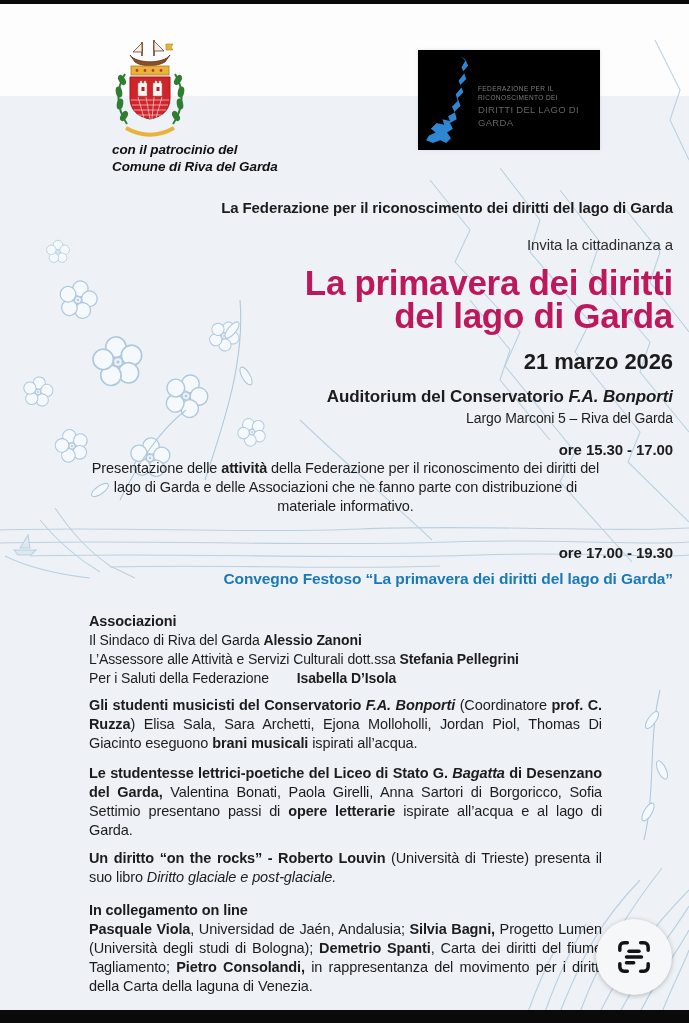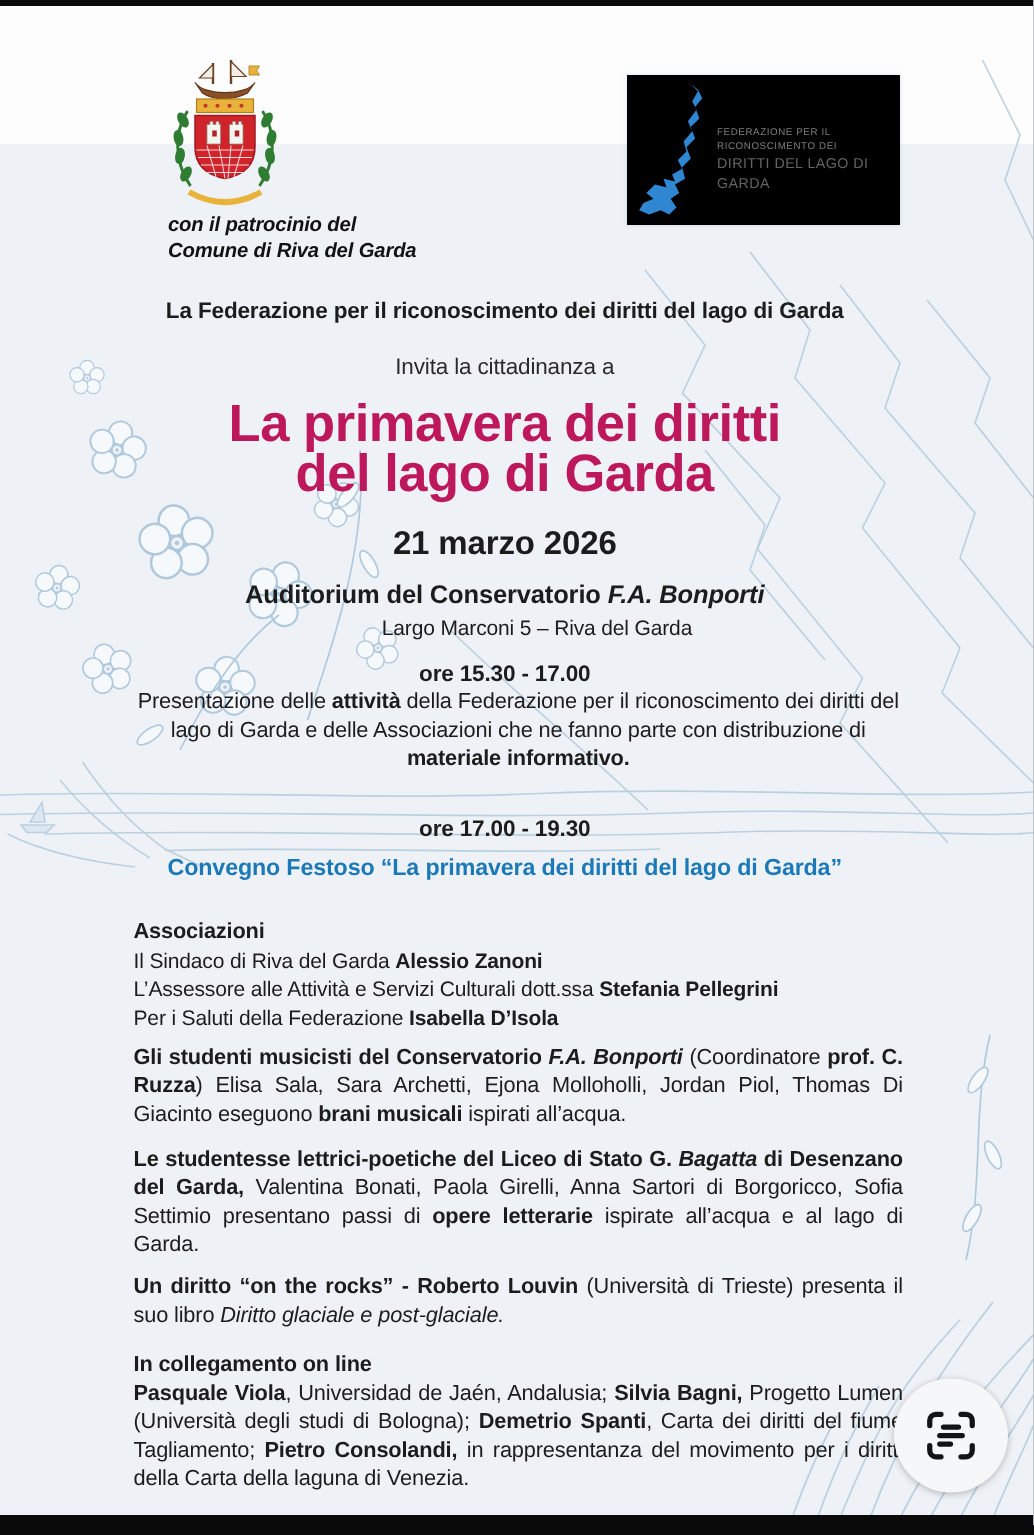--- a/index.html
+++ b/index.html
@@ -18,21 +18,21 @@
   .crest{position:absolute;left:114px;top:38px;width:72px;height:100px;}
   .patronage{position:absolute;left:112px;top:141px;font-weight:700;font-size:13.5px;line-height:17px;color:#111;font-style:italic;}
 
   .fedbox{position:absolute;left:418px;top:50px;width:182px;height:100px;background:#000000;
     box-shadow:0 0 3px rgba(120,140,160,.25);display:flex;align-items:center;}
   .fedbox .lake{margin-left:8px;width:48px;height:88px;flex:0 0 auto;}
   .fedtext{margin-left:4px;margin-top:14px;}
   .fed-small{font-size:6.5px;letter-spacing:.4px;color:#7d7d7d;line-height:8.5px;}
   .fed-big{font-size:9.5px;letter-spacing:.3px;color:#636363;line-height:13px;margin-top:1px;}
 
-  .cline{position:absolute;left:0;right:16px;text-align:center;white-space:nowrap;}
+  .cline{position:absolute;left:0;right:16px;text-align:right;white-space:nowrap;}
   .organizer{top:199px;font-size:15px;font-weight:700;}
   .invitation{top:236px;font-size:15px;color:#2b2b2b;}
   .main-title{top:266px;font-size:35px;line-height:33px;font-weight:800;color:#be185d;letter-spacing:-0.3px;}
   .date{top:349px;font-size:22px;font-weight:700;}
   .venue{top:387px;font-size:17px;}
   .address{top:410px;font-size:14px;padding-left:43px;}
   .s1time{top:441px;font-size:15px;font-weight:700;}
   .s2time{top:544px;font-size:15px;font-weight:700;}
   .s2title{top:570px;font-size:15.5px;font-weight:700;color:#1a79b6;}
 
@@ -203,30 +203,30 @@
   <div class="cline invitation">Invita la cittadinanza a</div>
   <div class="cline main-title">
     <div>La primavera dei diritti</div>
     <div>del lago di Garda</div>
   </div>
   <div class="cline date">21 marzo 2026</div>
   <div class="cline venue"><span style="font-weight: 700;">Auditorium del Conservatorio </span><span style="font-weight: 700; font-style: italic;">F.A. Bonporti</span></div>
   <div class="cline address">Largo Marconi 5 – Riva del Garda</div>
 
   <div class="cline s1time">ore 15.30 - 17.00</div>
-  <div class="col s1desc block"><span>Presentazione delle </span><span style="font-weight: 700;">attività</span><span> della Federazione per il riconoscimento dei diritti del lago di Garda e delle Associazioni che ne fanno parte con distribuzione di </span><span style="font-weight: 700;">materiale informativo.</span></div>
+  <div class="col s1desc block"><span>Presentazione delle </span><span style="font-weight: 700;">attività</span><span> della Federazione per il riconoscimento dei diritti del lago di Garda e delle Associazioni che ne fanno parte con distribuzione di </span><span style="font-weight: 400;">materiale informativo.</span></div>
 
   <div class="cline s2time">ore 17.00 - 19.30</div>
   <div class="cline s2title">Convegno Festoso “La primavera dei diritti del lago di Garda”</div>
 
   <div class="col speakers block">
     <div class="heading">Associazioni</div>
     <div class="ln"><span>Il Sindaco di Riva del Garda </span><span style="font-weight: 700;">Alessio Zanoni</span></div>
     <div class="ln"><span>L’Assessore alle Attività e Servizi Culturali dott.ssa </span><span style="font-weight: 700;">Stefania Pellegrini</span></div>
-    <div class="ln"><span>Per i Saluti della Federazione </span><span style="font-weight: 700;">Isabella D’Isola</span></div>
+    <div class="ln"><span>Per i Saluti della Federazione </span><span style="font-weight: 700; margin-left: 24px;">Isabella D’Isola</span></div>
   </div>
 
   <div class="col musicians block justify"><span style="font-weight: 700;">Gli studenti musicisti del Conservatorio </span><span style="font-weight: 700; font-style: italic;">F.A. Bonporti</span><span> (Coordinatore </span><span style="font-weight: 700;">prof. C. Ruzza</span><span>) Elisa Sala, Sara Archetti, Ejona Molloholli, Jordan Piol, Thomas Di Giacinto eseguono </span><span style="font-weight: 700;">brani musicali</span><span> ispirati all’acqua.</span></div>
   <div class="col readers block justify"><span style="font-weight: 700;">Le studentesse lettrici-poetiche del Liceo di Stato G. </span><span style="font-weight: 700; font-style: italic;">Bagatta</span><span style="font-weight: 700;"> di Desenzano del Garda,</span><span> Valentina Bonati, Paola Girelli, Anna Sartori di Borgoricco, Sofia Settimio presentano passi di </span><span style="font-weight: 700;">opere letterarie</span><span> ispirate all’acqua e al lago di Garda.</span></div>
   <div class="col louvin block justify"><span style="font-weight: 700;">Un diritto “on the rocks” - Roberto Louvin</span><span> (Università di Trieste) presenta il suo libro </span><span style="font-style: italic;">Diritto glaciale e post-glaciale.</span></div>
 
   <div class="col online-h block">In collegamento on line</div>
   <div class="col online block justify"><span style="font-weight: 700;">Pasquale Viola</span><span>, Universidad de Jaén, Andalusia; </span><span style="font-weight: 700;">Silvia Bagni,</span><span> Progetto Lumen (Università degli studi di Bologna); </span><span style="font-weight: 700;">Demetrio Spanti</span><span>, Carta dei diritti del fiume Tagliamento; </span><span style="font-weight: 700;">Pietro Consolandi,</span><span> in rappresentanza del movimento per i diritti della Carta della laguna di Venezia.</span></div>
 
   <div class="scan-btn">

